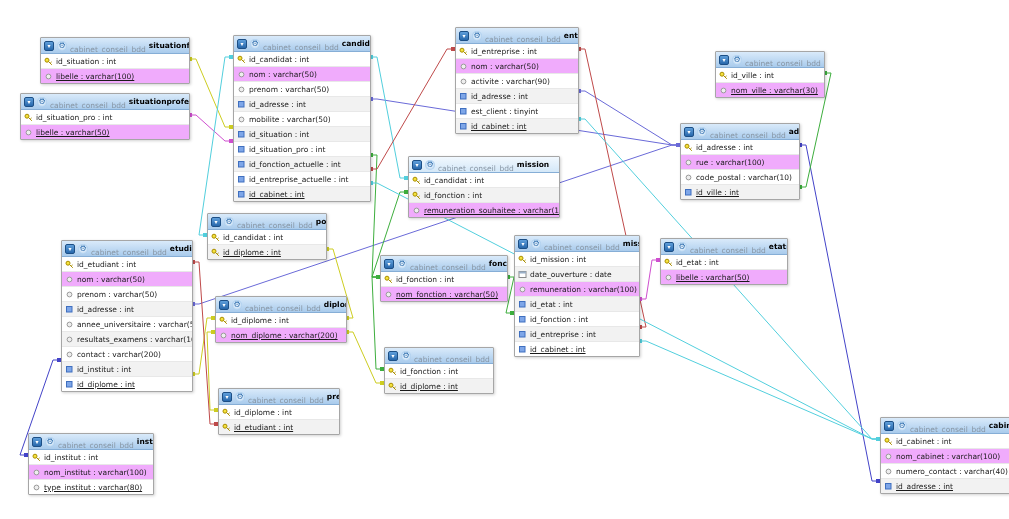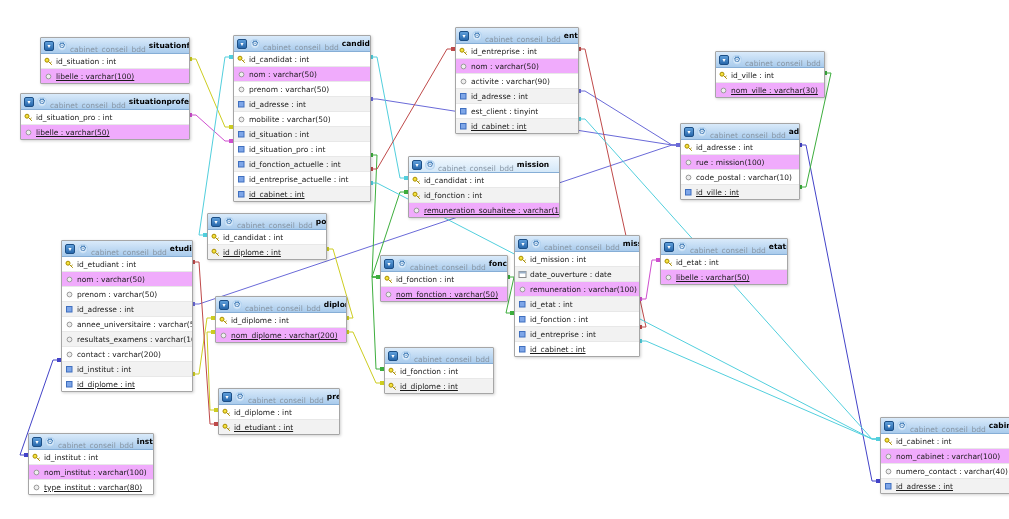--- a/index.html
+++ b/index.html
@@ -313,21 +313,21 @@
         <span class="icon"><svg width="9" height="9" viewBox="0 0 9 9">
             <circle cx="3" cy="3.2" r="2" fill="#f5e23d" stroke="#a98e00" stroke-width="1"></circle>
             <path d="M4.5 4.5 L7.8 7.8 M6.2 6.2 L7.6 4.9" stroke="#a98e00" stroke-width="1" fill="none"></path>
           </svg></span>
         <span>id_adresse : int</span>
       </div>
       <div class="row display">
         <span class="icon"><svg width="9" height="9" viewBox="0 0 9 9">
             <circle cx="4.5" cy="4.5" r="2.4" fill="#eeeeee" stroke="#9a9a9a" stroke-width="1"></circle>
           </svg></span>
-        <span>rue : mission(100)</span>
+        <span>rue : varchar(100)</span>
       </div>
       <div class="row">
         <span class="icon"><svg width="9" height="9" viewBox="0 0 9 9">
             <circle cx="4.5" cy="4.5" r="2.4" fill="#eeeeee" stroke="#9a9a9a" stroke-width="1"></circle>
           </svg></span>
         <span>code_postal : varchar(10)</span>
       </div>
       <div class="row alt">
         <span class="icon"><svg width="9" height="9" viewBox="0 0 9 9">
             <rect x="1.5" y="1.5" width="5.5" height="5.5" fill="#7ea6e8" stroke="#3f6fbf" stroke-width="1"></rect>

